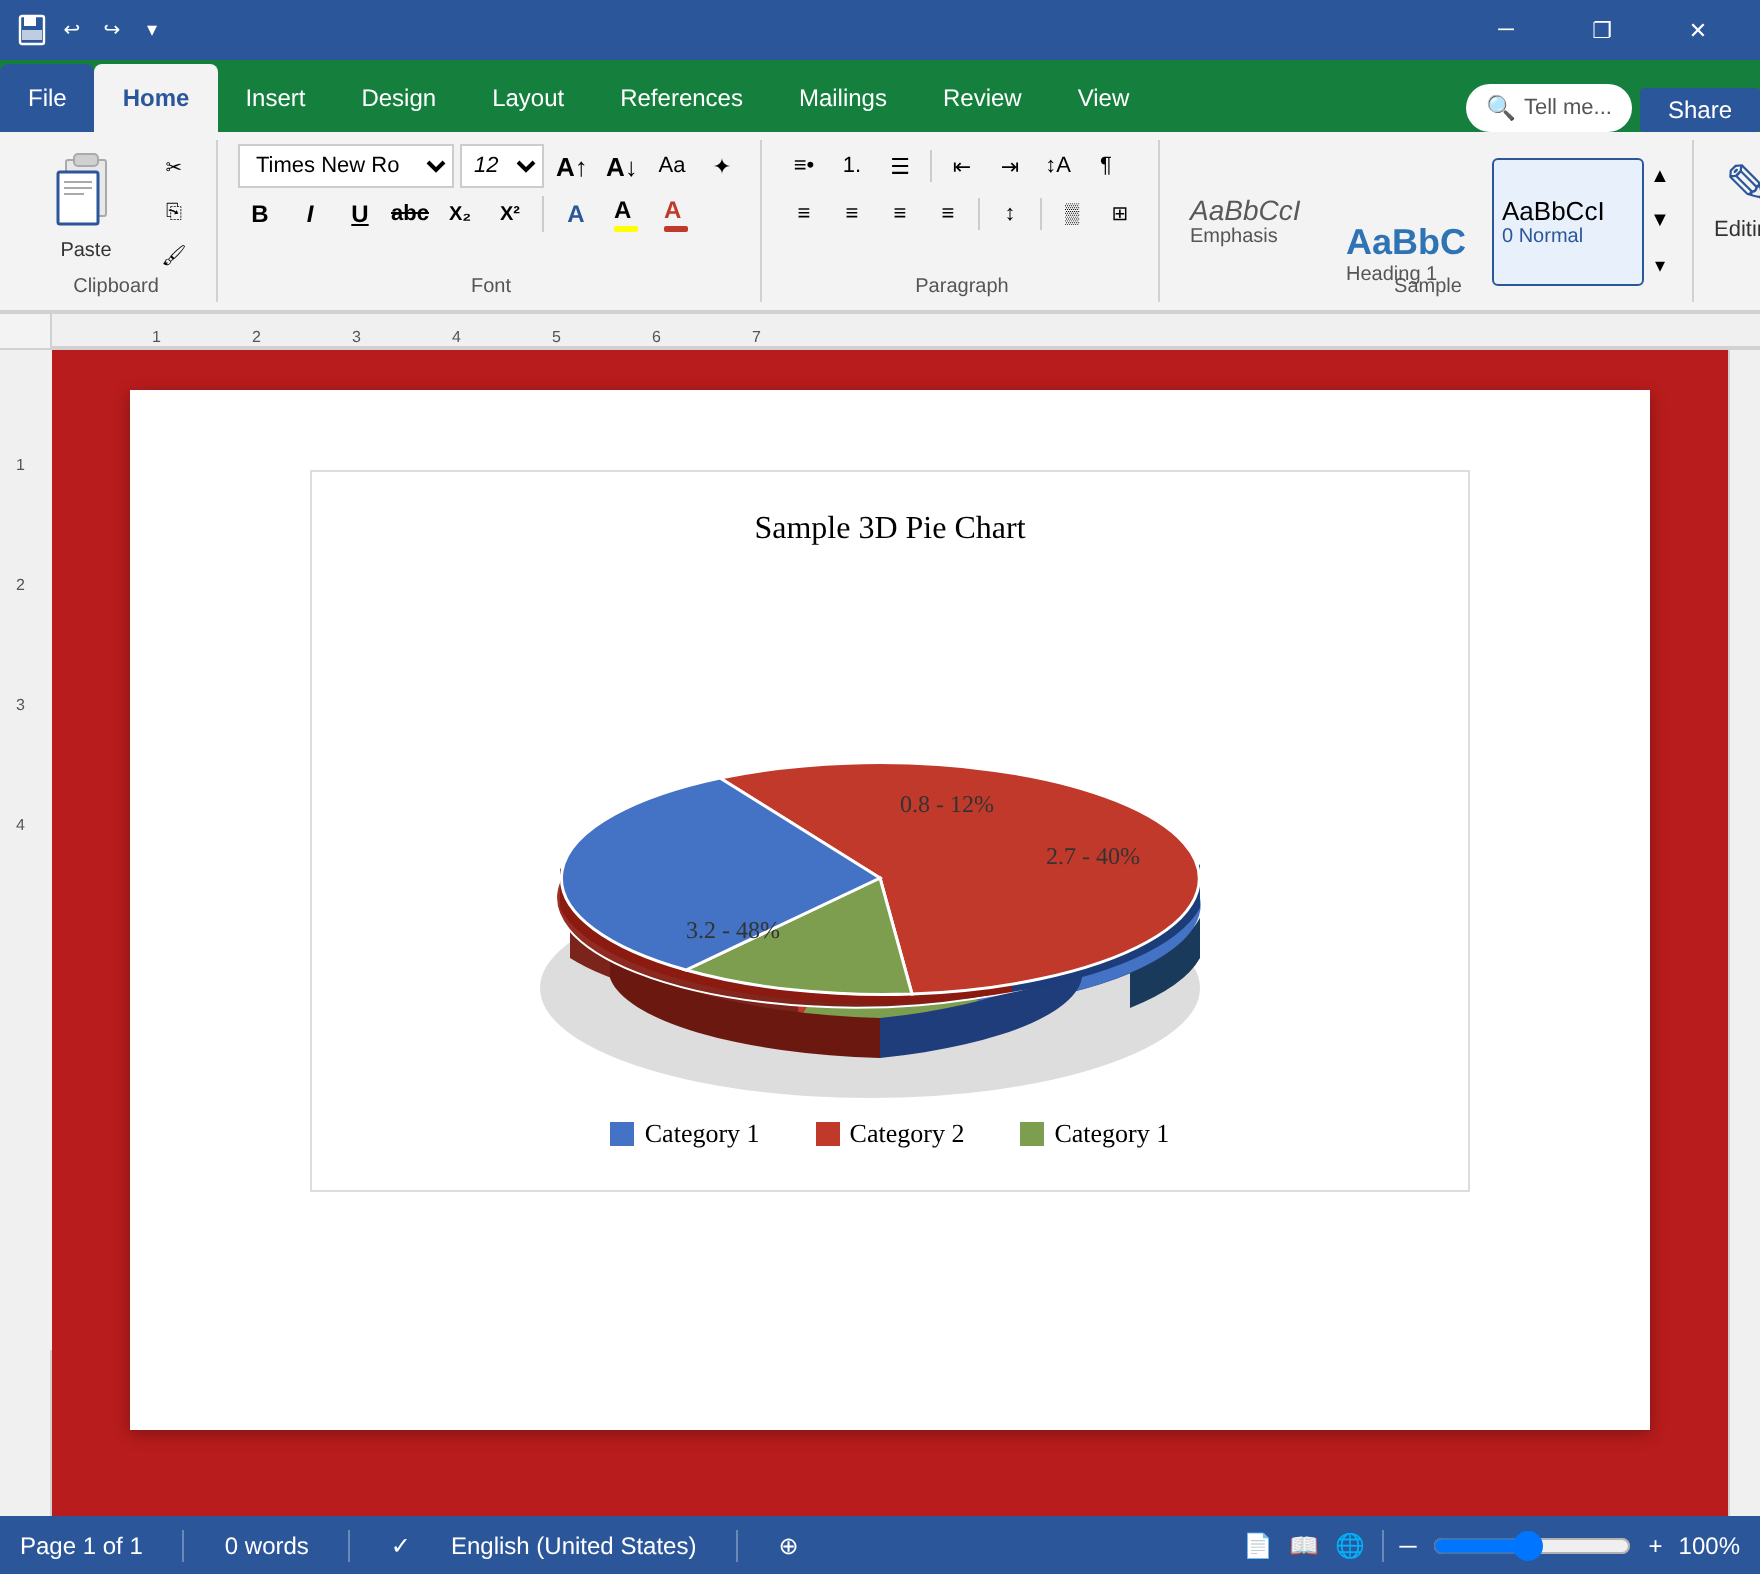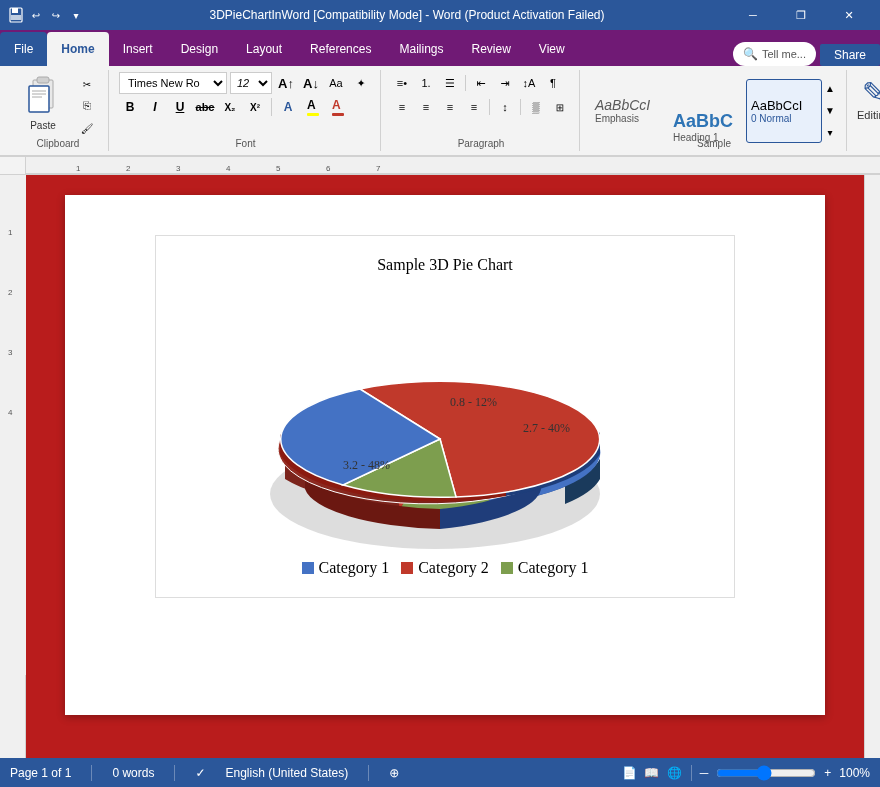--- a/index.html
+++ b/index.html
@@ -84,21 +84,21 @@
     
     .status-bar { background: #2b579a; color: white; height: 30px; display: flex; align-items: center; padding: 0 10px; font-size: 12px; gap: 20px; }
     .status-right { margin-left: auto; display: flex; align-items: center; gap: 8px; }
     .zoom-slider { width: 100px; }
     .status-sep { width: 1px; height: 16px; background: rgba(255,255,255,0.3); }
 
     
     .chart-container { border: 1px solid #ddd; padding: 20px; margin: 0 auto; width: 580px; }
     .chart-title { text-align: center; font-size: 16px; margin-bottom: 20px; font-family: 'Times New Roman', serif; }
     .chart-svg { display: block; margin: 0 auto; }
-    .chart-legend { display: flex; justify-content: center; gap: 12px; margin-top: 15px; font-size: 16px; font-family: 'Times New Roman', serif; }
+    .chart-legend { display: flex; justify-content: center; gap: 28px; margin-top: 15px; font-size: 13px; font-family: 'Times New Roman', serif; }
     .legend-item { display: flex; align-items: center; gap: 5px; }
     .legend-color { width: 12px; height: 12px; display: inline-block; }
 
     
     .scrollbar-v { width: 16px; background: #f0f0f0; border-left: 1px solid #d1d1d1; }
 
     .tell-me { display: flex; align-items: center; gap: 4px; padding: 4px 10px; background: white; border-radius: 20px; font-size: 11px; color: #555; cursor: pointer; margin: 0 4px; height: 24px; }
     .share-btn { background: #2b579a; color: white; border: none; padding: 4px 14px; border-radius: 2px; cursor: pointer; font-size: 12px; }
   </style>
 </head>
@@ -113,30 +113,29 @@
           <rect x="2" y="1" width="12" height="14" rx="1" fill="none" stroke="white" stroke-width="1.2"></rect>
           <rect x="4" y="1" width="6" height="5" fill="white"></rect>
           <rect x="3" y="8" width="10" height="5" fill="white" opacity="0.7"></rect>
         </svg>
       </div>
       <div class="title-btn">↩</div>
       <div class="title-btn">↪</div>
       <div class="title-btn">▾</div>
     </div>
   </div>
-  <div class="title-bar-center">3DPieChartInWord [Compatibility Mode] - Word (Product Activation Failed)</div>
   <div class="title-controls">
     <div class="win-btn">─</div>
     <div class="win-btn">❐</div>
     <div class="win-btn close">✕</div>
   </div>
 </div>
 
 <div class="ribbon">
-  <div style="background:#701a75; display:flex; align-items:flex-end; height:36px; padding-top:2px;">
+  <div style="background:#15803d; display:flex; align-items:flex-end; height:36px; padding-top:2px;">
     <div class="ribbon-file">File</div>
     <div class="ribbon-tab active">Home</div>
     <div class="ribbon-tab">Insert</div>
     <div class="ribbon-tab">Design</div>
     <div class="ribbon-tab">Layout</div>
     <div class="ribbon-tab">References</div>
     <div class="ribbon-tab">Mailings</div>
     <div class="ribbon-tab">Review</div>
     <div class="ribbon-tab">View</div>
     <div style="flex:1;"></div>

